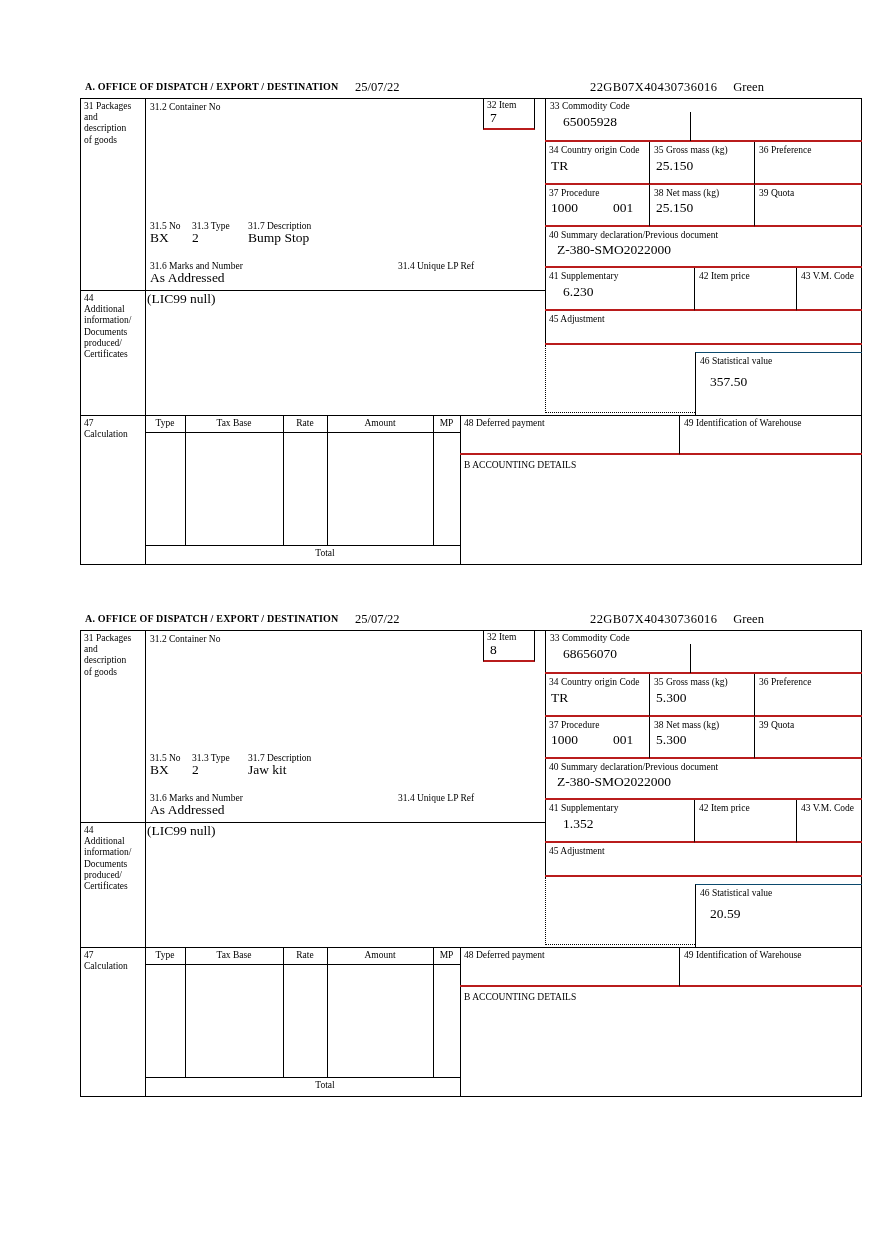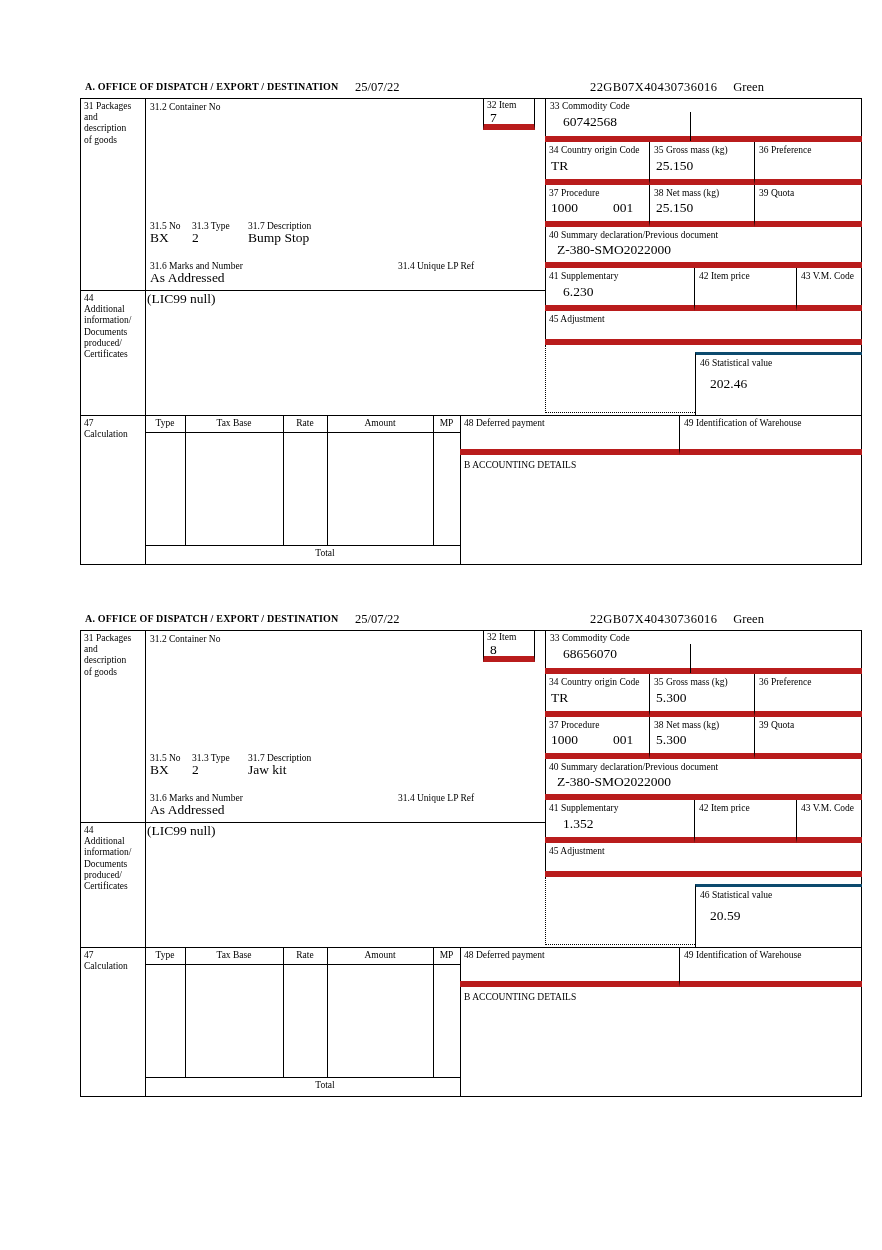--- a/index.html
+++ b/index.html
@@ -11,24 +11,24 @@
   #page { position:absolute; inset:0; }
   .block { position:absolute; left:0; width:882px; height:505px; }
   .block:nth-child(1) { top:80px; }
   .block:nth-child(2) { top:612px; }
   .abs  { position:absolute; }
   .lbl  { font-size:9.5px; line-height:1.18; }
   .val  { font-size:13.5px; line-height:1.1; }
   .pre  { white-space:pre-line; }
   .cell { position:absolute; }
   .b  { border:1px solid #000; }
-  .bb { border-bottom:6px solid #b91c1c;text-align:center; }
+  .bb { border-bottom:2px solid #b91c1c;text-align:center; }
   .br { border-right:1px solid #000; }
   .bl { border-left:1px solid #000; }
-  .bt { border-top:3px solid #0c4a6e;font-family:Liberation Serif, serif; }
+  .bt { border-top:1px solid #0c4a6e;font-family:Liberation Serif, serif; }
   .hline { position:absolute; height:0; border-top:1px solid #000; }
   .vline { position:absolute; width:0; border-left:1px solid #000; }
   .vtick { position:absolute; width:0; border-left:1px solid #000; }
   .dotbox { position:absolute; border-left:1px dotted #000; border-bottom:1px dotted #000; }
   .hdr-office { position:absolute; font-size:10px; font-weight:bold; letter-spacing:0.2px; }
   .hdr-date   { position:absolute; font-size:12.5px; }
   .hdr-mrn    { position:absolute; font-size:12.5px; letter-spacing:0.4px; }
   .hdr-mrn .status { margin-left:16px; letter-spacing:0; }
   .ctr { text-align:center; }
 </style>
@@ -65,21 +65,21 @@
 
     <div class="lbl abs" style="left:150px;top:22px;">31.2 Container No</div>
 
     <div class="cell bl br bb" style="left:483px;top:18px;width:52px;height:32px;">
       <div class="lbl abs" style="left:3px;top:2px;">32 Item</div>
       <div class="val abs" style="left:6px;top:13px;">7</div>
     </div>
 
     <div class="cell bb" style="left:545px;top:18px;width:317px;height:44px;">
       <div class="lbl abs" style="left:5px;top:3px;">33 Commodity Code</div>
-      <div class="val abs" style="left:18px;top:17px;">60742568</div>
+      <div class="val abs" style="left:18px;top:17px;">65005928</div>
       <div class="vtick" style="left:145px;top:14px;height:29px;"></div>
     </div>
 
     <div class="cell br bb" style="left:545px;top:62px;width:105px;height:43px;">
       <div class="lbl abs" style="left:4px;top:3px;">34 Country origin Code</div>
       <div class="val abs" style="left:6px;top:17px;">TR</div>
     </div>
     <div class="cell br bb" style="left:650px;top:62px;width:105px;height:43px;">
       <div class="lbl abs" style="left:4px;top:3px;">35 Gross mass (kg)</div>
       <div class="val abs" style="left:6px;top:17px;">25.150</div>
@@ -117,21 +117,21 @@
       <div class="lbl abs" style="left:4px;top:3px;">43 V.M. Code</div>
     </div>
 
     <div class="cell bb" style="left:545px;top:231px;width:317px;height:34px;">
       <div class="lbl abs" style="left:4px;top:3px;">45 Adjustment</div>
     </div>
 
     <div class="dotbox" style="left:545px;top:265px;width:150px;height:68px;"></div>
     <div class="cell bl bt" style="left:695px;top:272px;width:167px;height:63px;">
       <div class="lbl abs" style="left:4px;top:3px;">46 Statistical value</div>
-      <div class="val abs" style="left:14px;top:22px;">202.46</div>
+      <div class="val abs" style="left:14px;top:22px;">357.50</div>
     </div>
 
     <div class="lbl abs" style="left:150px;top:141px;">31.5 No</div>
     <div class="lbl abs" style="left:192px;top:141px;">31.3 Type</div>
     <div class="lbl abs" style="left:248px;top:141px;">31.7 Description</div>
     <div class="val abs" style="left:150px;top:151px;">BX</div>
     <div class="val abs" style="left:192px;top:151px;">2</div>
     <div class="val abs" style="left:248px;top:151px;">Bump Stop</div>
 
     <div class="lbl abs" style="left:150px;top:181px;">31.6 Marks and Number</div>

